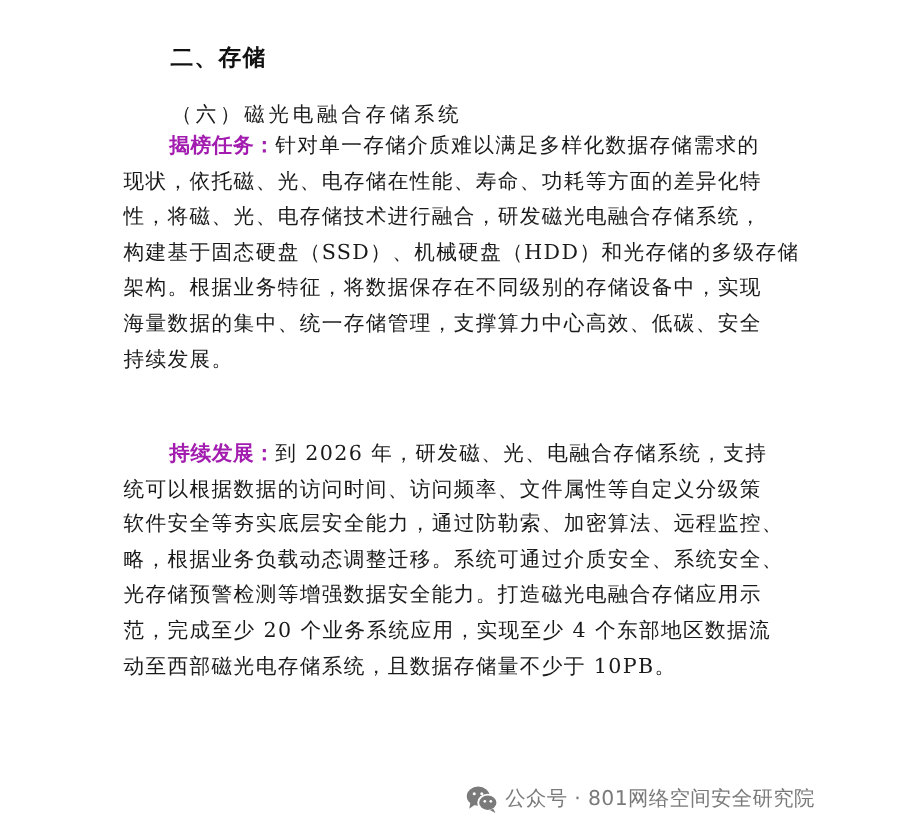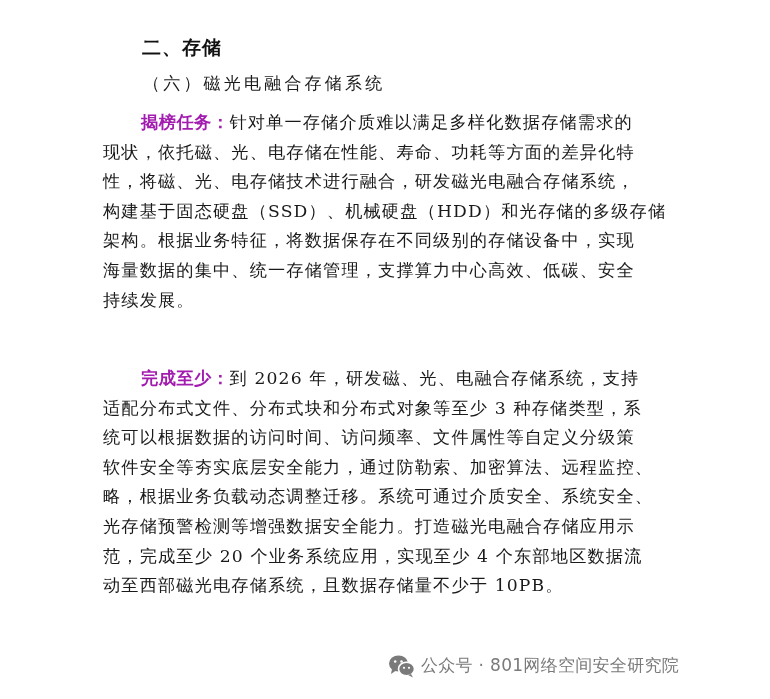--- a/index.html
+++ b/index.html
@@ -30,21 +30,21 @@
       font-family: "DejaVu Sans", "Liberation Sans", sans-serif;
       font-size: 19px;
       font-weight: bold;
       letter-spacing: 1px;
       color: #111;
       white-space: nowrap;
     }
     .subheading {
       position: absolute;
       left: 143px;
-      top: 72px;
+      top: 84px;
       font-size: 17px;
       letter-spacing: 3.2px;
       color: #1a1a1a;
       white-space: nowrap;
     }
     .para {
       position: absolute;
       left: 103px;
       width: 572px;
       font-size: 17.2px;
@@ -100,22 +100,21 @@
     <span class="line indent"><span class="label">揭榜任务：</span><span>针对单一存储介质难以满足多样化数据存储需求的</span></span>
     <span class="line">现状，依托磁、光、电存储在性能、寿命、功耗等方面的差异化特</span>
     <span class="line">性，将磁、光、电存储技术进行融合，研发磁光电融合存储系统，</span>
     <span class="line">构建基于固态硬盘（SSD）、机械硬盘（HDD）和光存储的多级存储</span>
     <span class="line">架构。根据业务特征，将数据保存在不同级别的存储设备中，实现</span>
     <span class="line">海量数据的集中、统一存储管理，支撑算力中心高效、低碳、安全</span>
     <span class="line">持续发展。</span>
   </div>
 
   <div class="para" id="para-goal">
-    <span class="line indent"><span class="label">完成至少：</span><span>到 2026 年，研发磁、光、电融合存储系统，支持</span></span>
-    <span class="line">适配分布式文件、分布式块和分布式对象等至少 3 种存储类型，系</span>
+    <span class="line indent"><span class="label">持续发展：</span><span>到 2026 年，研发磁、光、电融合存储系统，支持</span></span>
     <span class="line">统可以根据数据的访问时间、访问频率、文件属性等自定义分级策</span>
     <span class="line">软件安全等夯实底层安全能力，通过防勒索、加密算法、远程监控、</span>
     <span class="line">略，根据业务负载动态调整迁移。系统可通过介质安全、系统安全、</span>
     <span class="line">光存储预警检测等增强数据安全能力。打造磁光电融合存储应用示</span>
     <span class="line">范，完成至少 20 个业务系统应用，实现至少 4 个东部地区数据流</span>
     <span class="line">动至西部磁光电存储系统，且数据存储量不少于 10PB。</span>
   </div>
 
   <div class="watermark">
     <span class="wechat-icon">

